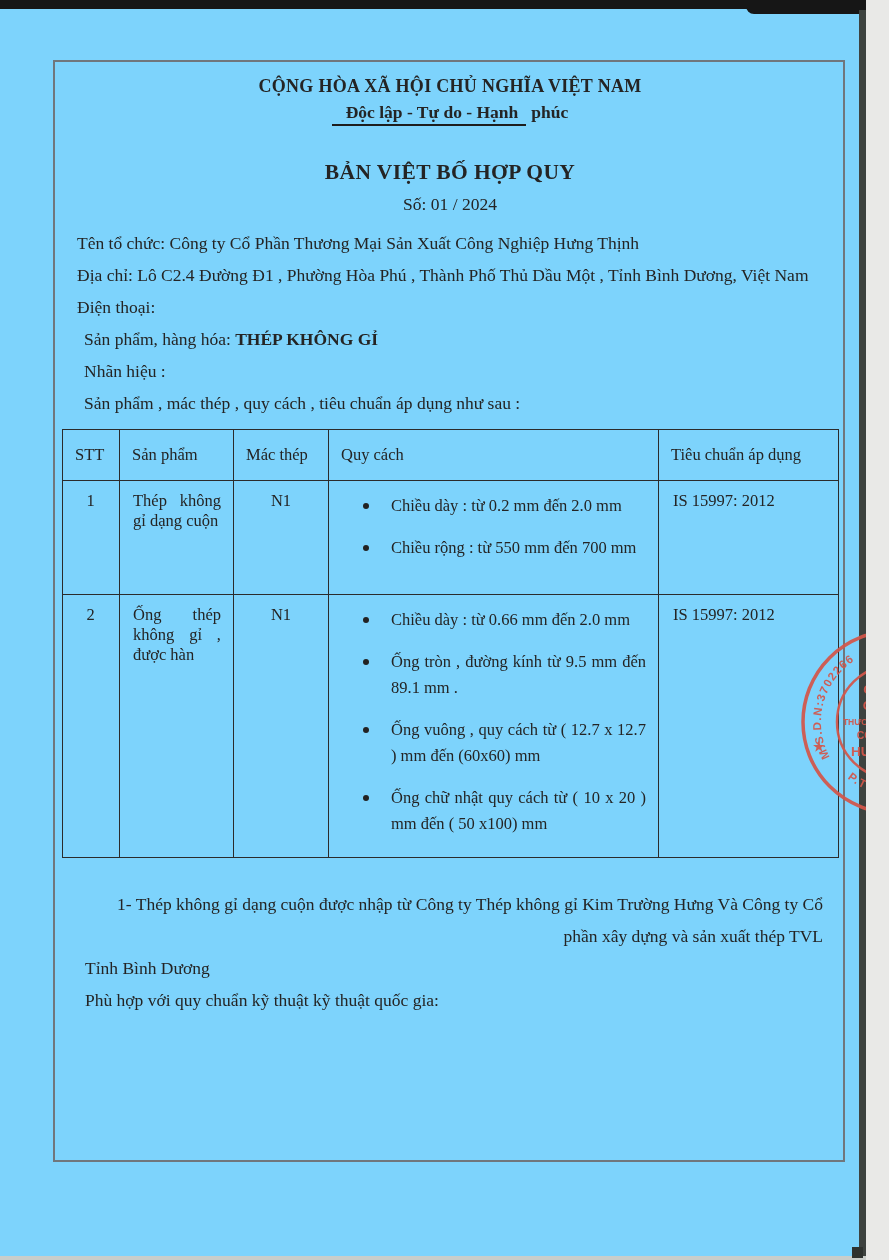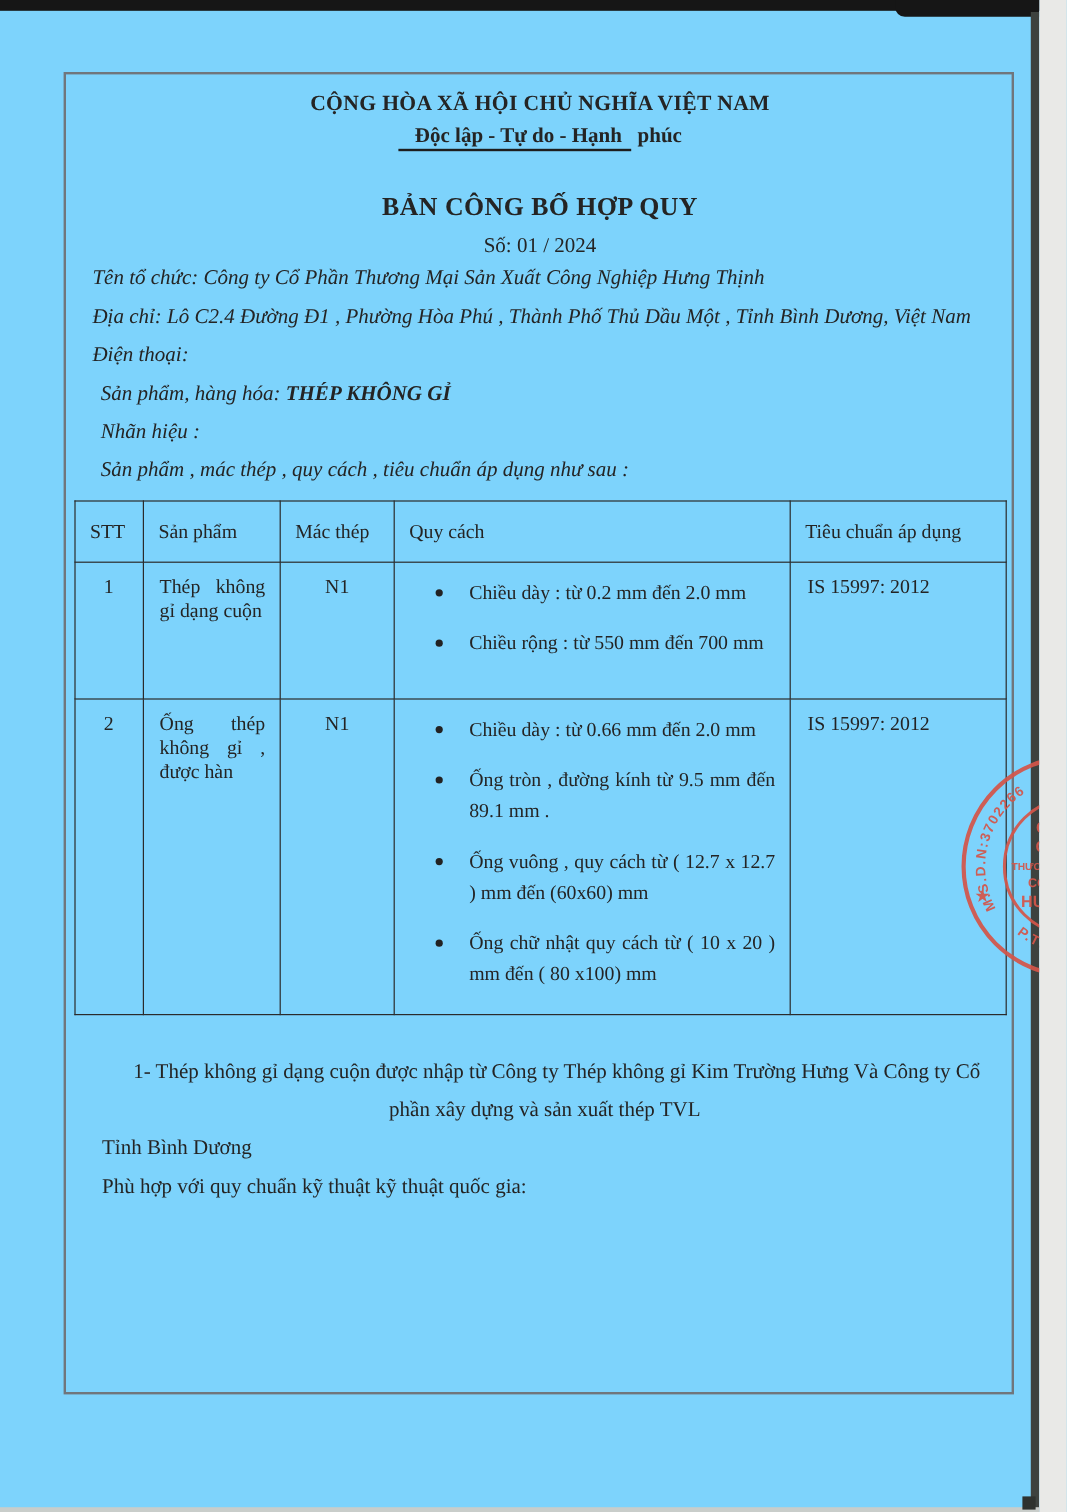--- a/index.html
+++ b/index.html
@@ -33,21 +33,21 @@
 
   .center{text-align:center;}
   .nat-motto-1{font-size:18px;font-weight:bold;letter-spacing:.3px;margin-top:4px;}
   .nat-motto-2{font-size:17.5px;font-weight:bold;margin-top:5px;}
   .nat-motto-2 .underlined{display:inline-block;border-bottom:2.5px solid #1d1d1d;padding:0 8px 1px 14px;}
   .nat-motto-2 .tail{margin-left:5px;}
   .doc-title{font-size:21.5px;font-weight:bold;margin:34px 0 0 0;letter-spacing:.4px;}
   .doc-number{font-size:17.5px;margin-top:9px;}
 
   .body-text{font-size:17.5px;line-height:32px;}
-  .info-block{font-style:italic;}
+  .info-block{margin-top:12px;}
   .info-block p{margin:0;}
   .p-product,.p-brand,.p-intro{padding-left:7px;}
   .bold{font-weight:bold;}
 
   
   table.spec{
     border-collapse:collapse;
     table-layout:fixed;
     width:776px;
     margin:10px 0 0 -15px;
@@ -67,21 +67,21 @@
   td.c-tc{padding:10px 6px 6px 14px;margin-left:13px;}
   tr.row-1 td{height:97px;}
   tr.row-2 td{height:234px;}
   .qitem{display:flex;margin:4px 0 16px 0;line-height:26px;}
   .qitem .dot{flex:0 0 auto;width:6px;height:6px;border-radius:50%;background:#222;margin:10px 22px 0 8px;}
   .qitem .btext{flex:1;text-align:justify;}
 
   
   .notes{margin-top:30px;font-size:17.5px;line-height:32px;}
   .notes p{margin:0;}
-  .note-1{padding-left:8px;text-indent:20px;text-align:center;}
+  .note-1{padding-left:8px;text-indent:20px;text-align:right;}
   .note-2{padding-left:45px;text-indent:-17px;text-align:justify;}
   .province,.conform-intro{padding-left:8px;}
   .conform-detail{margin-left:-20px;text-indent:48px;text-align:justify;}
 
   
   .stamp{
     position:absolute;left:794px;top:622px;
     width:200px;height:200px;
     opacity:.93;
     pointer-events:none;
@@ -99,21 +99,21 @@
   <div class="scan-bottom-strip"></div>
   <div class="scan-corner-dot"></div>
 
   <div class="border-box">
 
     <div class="center nat-motto-1">CỘNG HÒA XÃ HỘI CHỦ NGHĨA VIỆT NAM</div>
     <div class="center nat-motto-2">
       <span class="underlined">Độc lập - Tự do - Hạnh</span><span class="tail">phúc</span>
     </div>
 
-    <div class="center doc-title">BẢN CÔNG BỐ HỢP QUY</div>
+    <div class="center doc-title">BẢN VIỆT BỐ HỢP QUY</div>
     <div class="center doc-number">Số: 01 / 2024</div>
 
     <div class="info-block body-text">
       <p>Tên tổ chức: Công ty Cổ Phần Thương Mại Sản Xuất Công Nghiệp Hưng Thịnh</p>
       <p>Địa chỉ: Lô C2.4 Đường Đ1 , Phường Hòa Phú , Thành Phố Thủ Dầu Một , Tỉnh Bình Dương, Việt Nam</p>
       <p>Điện thoại:</p>
       <p class="p-product"><span>Sản phẩm, hàng hóa: </span><span class="bold">THÉP KHÔNG GỈ</span></p>
       <p class="p-brand">Nhãn hiệu :</p>
       <p class="p-intro">Sản phẩm , mác thép , quy cách , tiêu chuẩn áp dụng như sau :</p>
     </div>
@@ -164,21 +164,21 @@
             <div class="qitem">
                 <span class="dot"></span>
                 <span class="btext">Ống tròn , đường kính từ 9.5 mm đến 89.1 mm .</span>
               </div>
             <div class="qitem">
                 <span class="dot"></span>
                 <span class="btext">Ống vuông , quy cách từ ( 12.7 x 12.7 ) mm đến (60x60) mm</span>
               </div>
             <div class="qitem">
                 <span class="dot"></span>
-                <span class="btext">Ống chữ nhật quy cách từ ( 10 x 20 ) mm đến ( 80 x100) mm</span>
+                <span class="btext">Ống chữ nhật quy cách từ ( 10 x 20 ) mm đến ( 50 x100) mm</span>
               </div>
           </td>
           <td class="c-tc">IS 15997: 2012</td>
         </tr>
       </tbody>
     </table>
 
     <div class="notes">
       <p class="note-1">1- Thép không gỉ dạng cuộn được nhập từ Công ty Thép không gỉ Kim Trường Hưng Và Công ty Cổ phần xây dựng và sản xuất thép TVL</p>
       <p class="province">Tỉnh Bình Dương</p>

